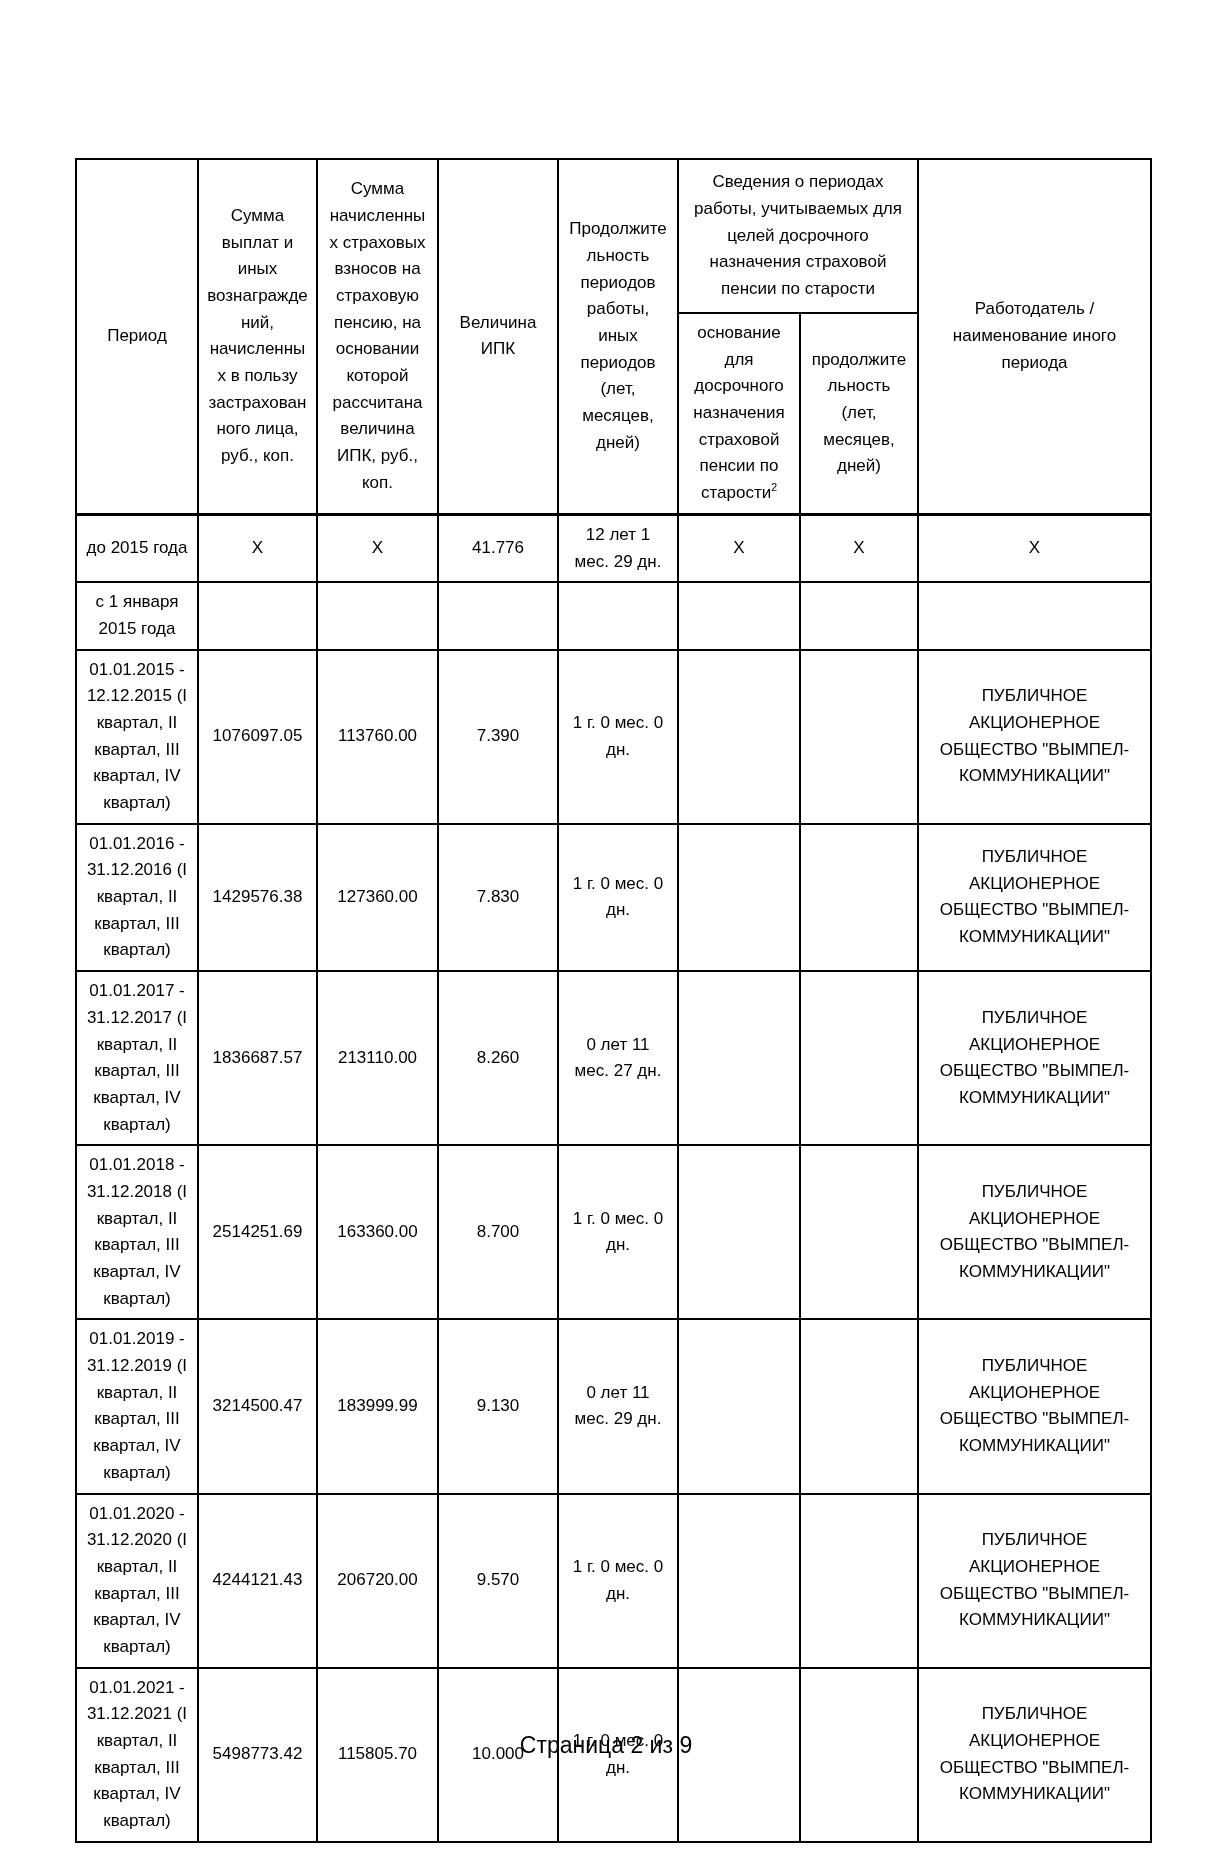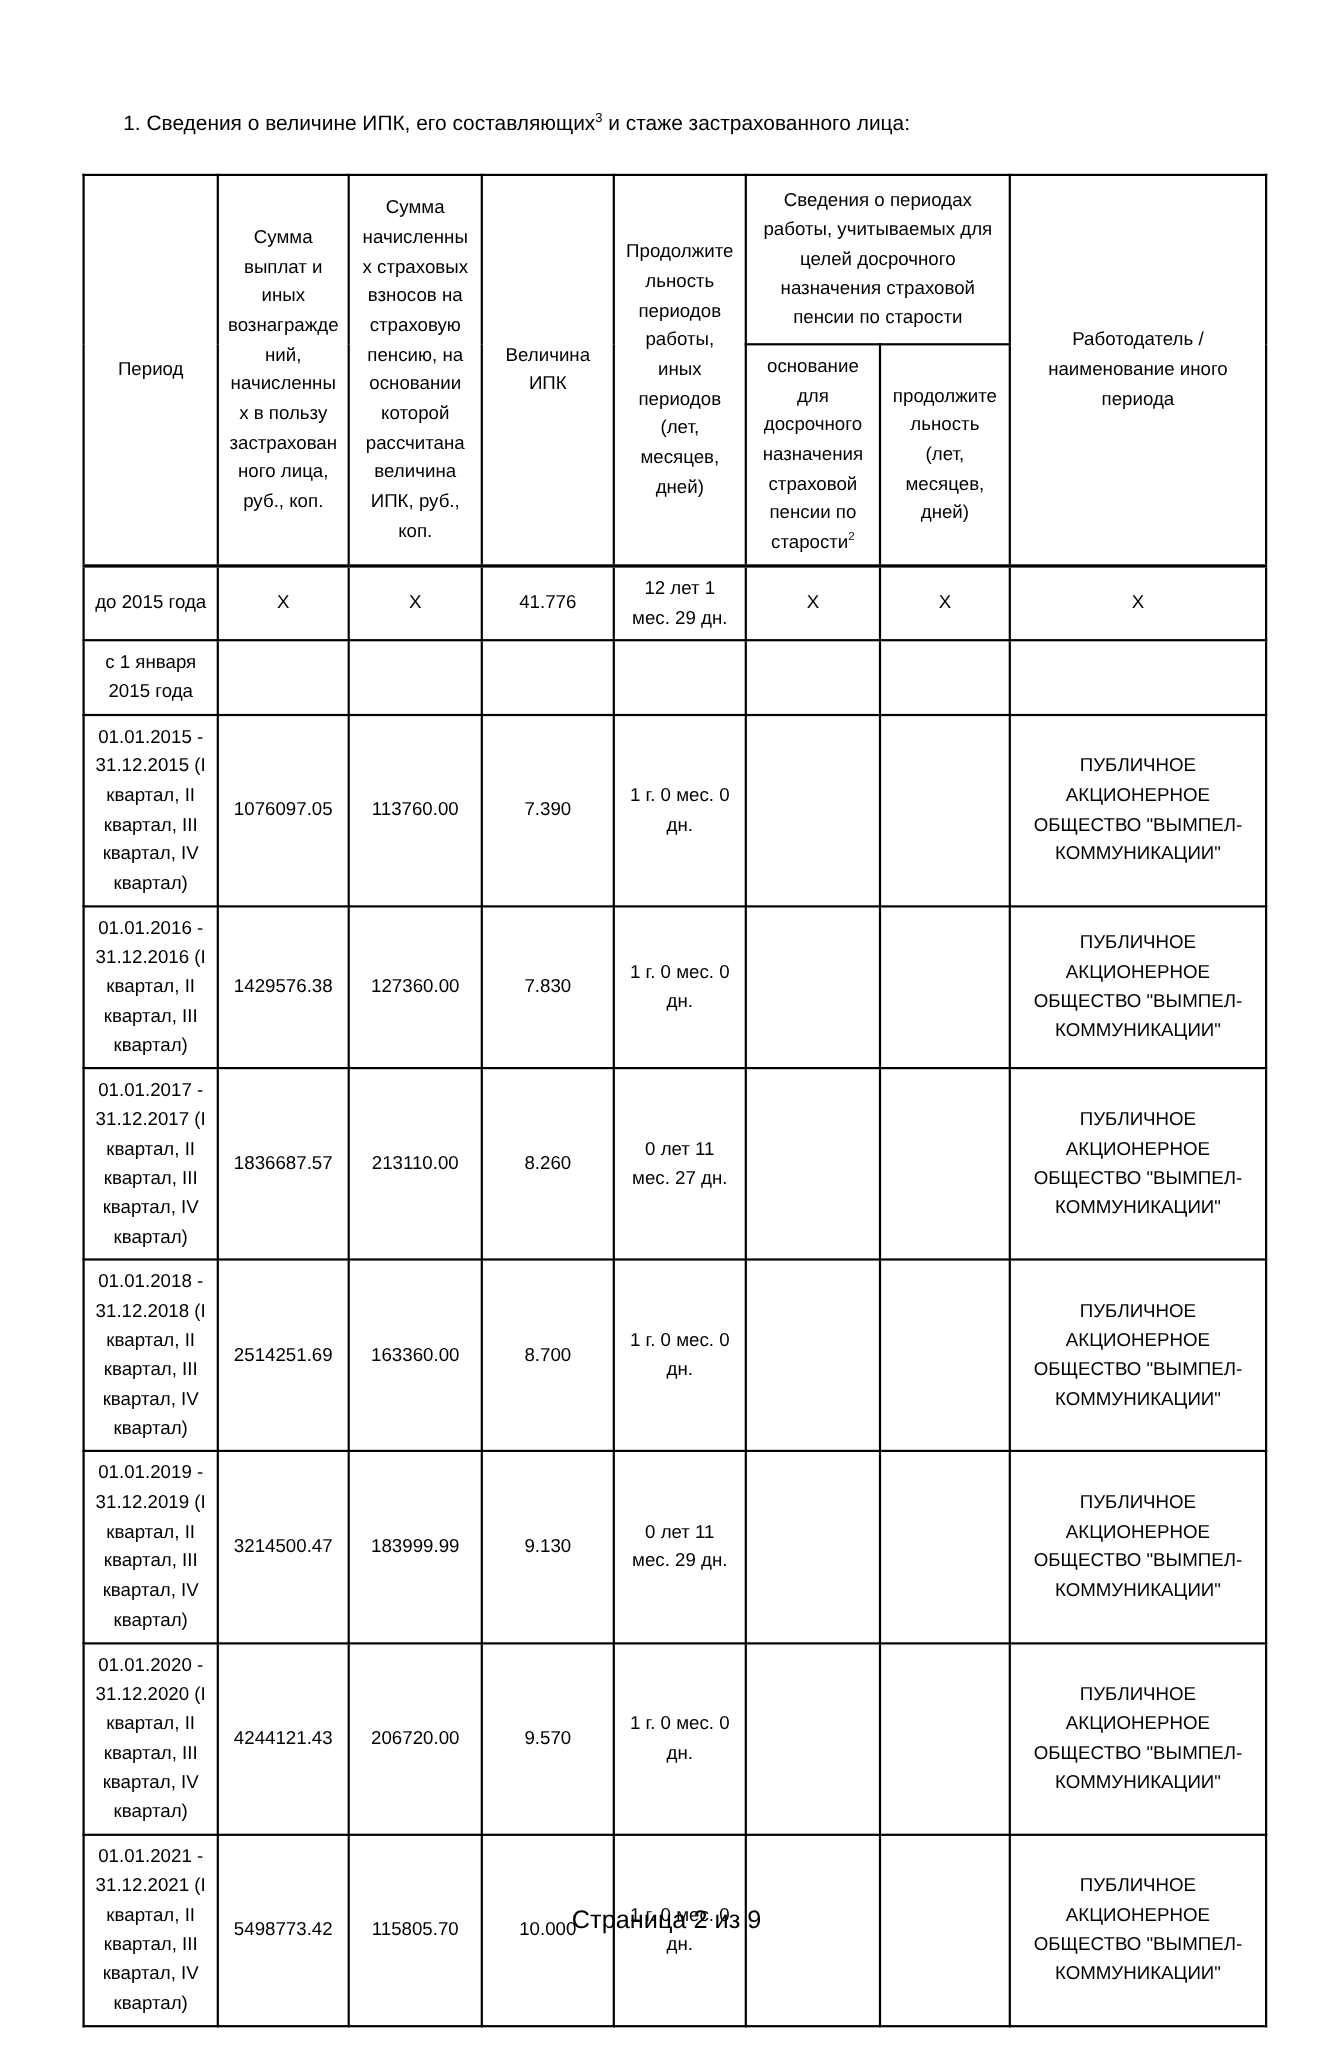--- a/index.html
+++ b/index.html
@@ -52,21 +52,20 @@
     width: 1212px;
     text-align: center;
     font-size: 23px;
   }
 </style>
 </head>
 <body>
 
 <div class="page">
 
-  <div class="title"><span>1. Сведения о величине ИПК, его составляющих</span><sup>3</sup><span> и стаже застрахованного лица:</span></div>
 
   <table class="ipk">
     <colgroup>
       <col style="width:122px">
         <col style="width:119px">
         <col style="width:121px">
         <col style="width:120px">
       <col style="width:120px">
         <col style="width:122px">
         <col style="width:118px">
@@ -102,21 +101,21 @@
         <td class="c-period">с 1 января 2015 года</td>
         <td></td>
         <td></td>
         <td></td>
         <td></td>
         <td></td>
         <td></td>
         <td></td>
       </tr>
       <tr>
-        <td class="c-period">01.01.2015 - 31.12.2015 (I квартал, II квартал, III квартал, IV квартал)</td>
+        <td class="c-period">01.01.2015 - 12.12.2015 (I квартал, II квартал, III квартал, IV квартал)</td>
         <td>1076097.05</td>
         <td>113760.00</td>
         <td>7.390</td>
         <td>1 г. 0 мес. 0 дн.</td>
         <td></td>
         <td></td>
         <td>ПУБЛИЧНОЕ АКЦИОНЕРНОЕ ОБЩЕСТВО "ВЫМПЕЛ-КОММУНИКАЦИИ"</td>
       </tr>
       <tr>
         <td class="c-period">01.01.2016 - 31.12.2016 (I квартал, II квартал, III квартал)</td>

